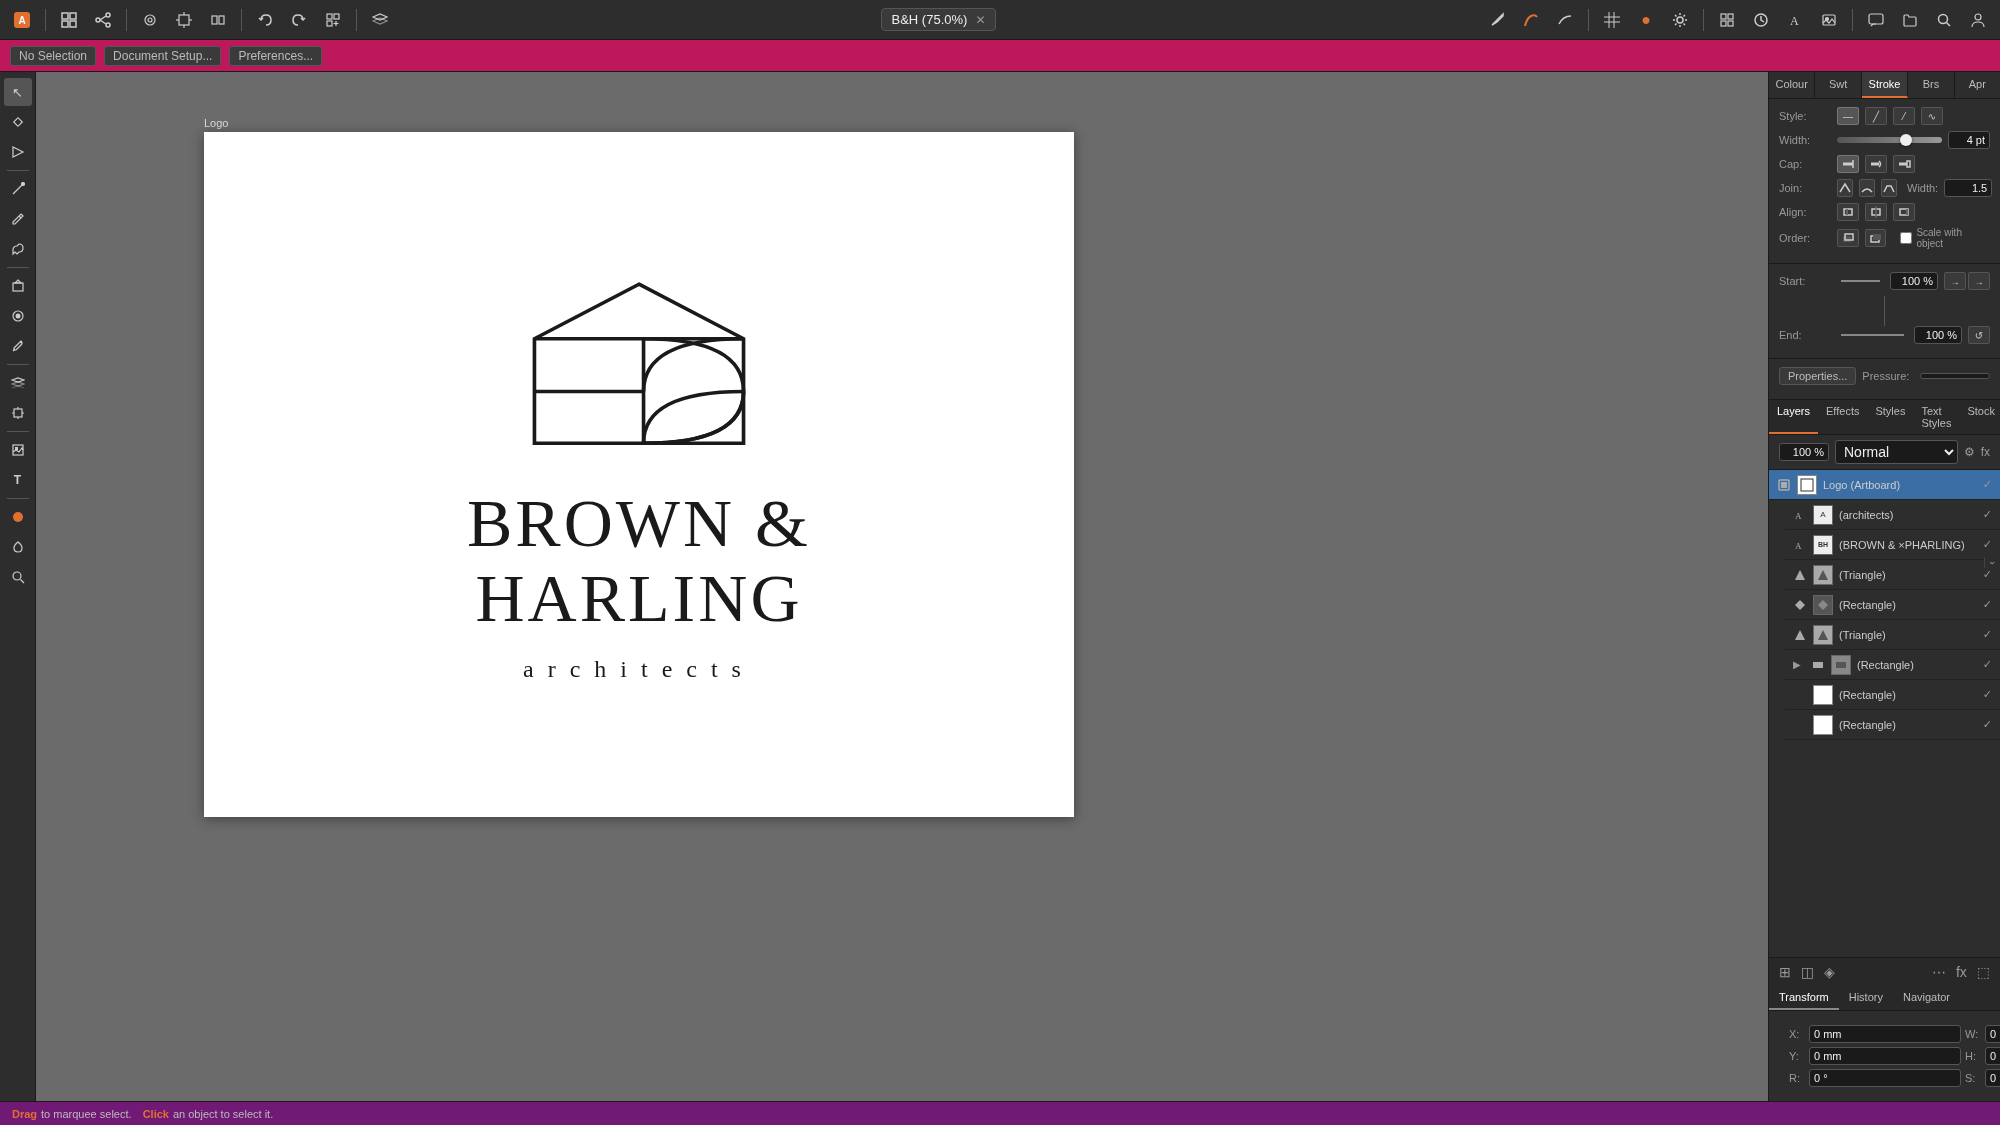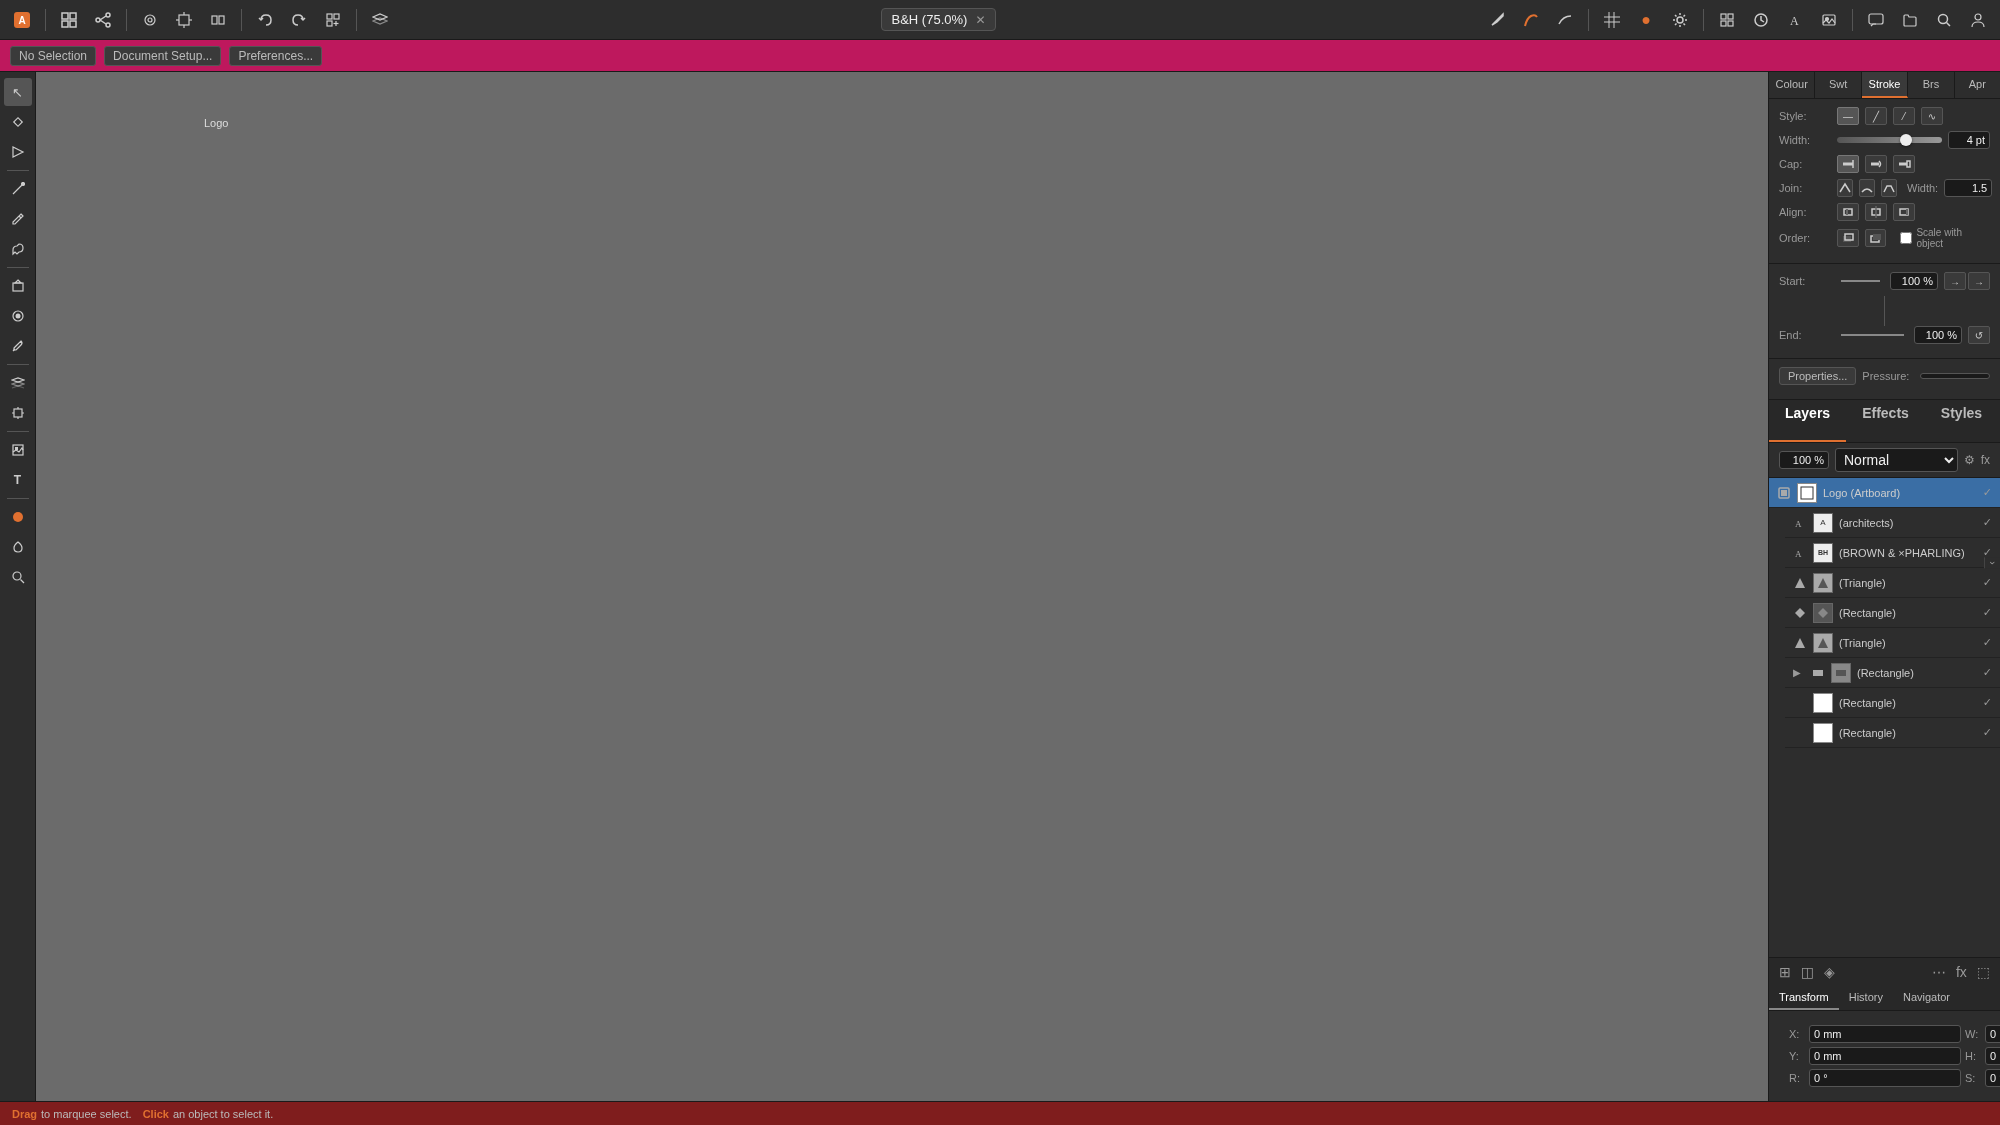--- a/index.html
+++ b/index.html
@@ -183,21 +183,21 @@
       position: absolute; top: -3px; left: 60%;
       box-shadow: 0 1px 3px rgba(0,0,0,0.5);
     }
 
     
     .layers-tabs {
       display: flex; border-bottom: 1px solid #1a1a1a; flex-shrink: 0;
       background: #282828;
     }
     .layers-tab {
-      padding: 5px 16px; color: #bbb; font-size: 14px; cursor: pointer; font-weight: bold;
+      padding: 5px 8px; color: #bbb; font-size: 11px; cursor: pointer;
     }
     .layers-tab.active { color: #fff; border-bottom: 2px solid #e07030; }
 
     .opacity-row {
       display: flex; align-items: center; padding: 5px 10px; gap: 6px; border-bottom: 1px solid #1a1a1a;
     }
     .opacity-input {
       background: #1a1a1a; border: 1px solid #555; border-radius: 3px;
       color: #eee; font-size: 11px; width: 50px; padding: 2px 4px; text-align: right;
     }
@@ -251,21 +251,21 @@
       display: flex; align-items: center; gap: 4px;
     }
     .tf-label { color: #999; font-size: 11px; width: 16px; }
     .tf-input {
       background: #1a1a1a; border: 1px solid #555; border-radius: 3px;
       color: #eee; font-size: 11px; flex: 1; padding: 2px 4px;
     }
 
     
     #status-bar {
-      height: 24px; background: #7f1d1d; display: flex; align-items: center;
+      height: 24px; background: #701a75; display: flex; align-items: center;
       padding: 0 12px; border-top: 1px solid #1a1a1a; flex-shrink: 0;
       color: #bbb; font-size: 11px; gap: 4px;
     }
     .status-bold { font-weight: bold; color: #e07030; }
 
     
     .layers-list::-webkit-scrollbar { width: 6px; }
     .layers-list::-webkit-scrollbar-track { background: #222; }
     .layers-list::-webkit-scrollbar-thumb { background: #555; border-radius: 3px; }
   </style>
@@ -539,20 +539,49 @@
     <div class="tool-btn">
       <svg width="14" height="14" viewBox="0 0 14 14" fill="none" stroke="#ccc" stroke-width="1.2">
         <circle cx="6" cy="6" r="4"></circle>
         <line x1="9.5" y1="9.5" x2="13" y2="13"></line>
       </svg>
     </div>
   </div>
 
   <div id="canvas-area">
     <div id="artboard-label">Logo</div>
+    <div id="artboard">
+      <div class="logo-container">
+
+        <div class="house-icon">
+          <svg viewBox="0 0 280 220" fill="none" stroke="#1a1a1a" stroke-width="4">
+
+            <polygon points="140,20 255,80 255,195 25,195 25,80" stroke="#1a1a1a" stroke-width="4" fill="none"></polygon>
+
+            <line x1="25" y1="80" x2="255" y2="80"></line>
+
+            <line x1="145" y1="80" x2="145" y2="195"></line>
+
+            <line x1="25" y1="138" x2="145" y2="138"></line>
+
+            <path d="M145,80 Q255,80 255,138 Q255,195 145,195" stroke="#1a1a1a" stroke-width="4" fill="none"></path>
+
+            <path d="M255,80 Q145,80 145,138" stroke="#1a1a1a" stroke-width="4" fill="none"></path>
+            <path d="M255,138 Q255,195 145,195" stroke="#1a1a1a" stroke-width="4" fill="none"></path>
+            <path d="M255,138 Q145,138 145,195" stroke="#1a1a1a" stroke-width="4" fill="none"></path>
+          </svg>
+        </div>
+
+        <div style="text-align:center;">
+          <div class="brand-name">BROWN &amp;</div>
+          <div class="brand-name">HARLING</div>
+        </div>
+        <div class="brand-sub">architects</div>
+      </div>
+    </div>
   </div>
 
   <div id="right-panel">
 
     <div class="panel-tabs">
       <div class="panel-tab">Colour</div>
       <div class="panel-tab">Swt</div>
       <div class="panel-tab active">Stroke</div>
       <div class="panel-tab">Brs</div>
       <div class="panel-tab">Apr</div>

